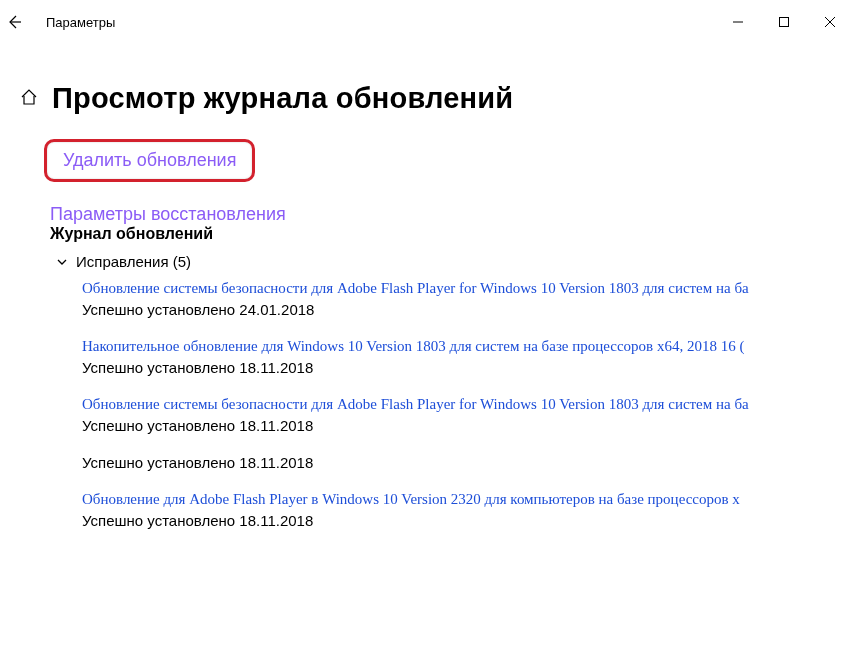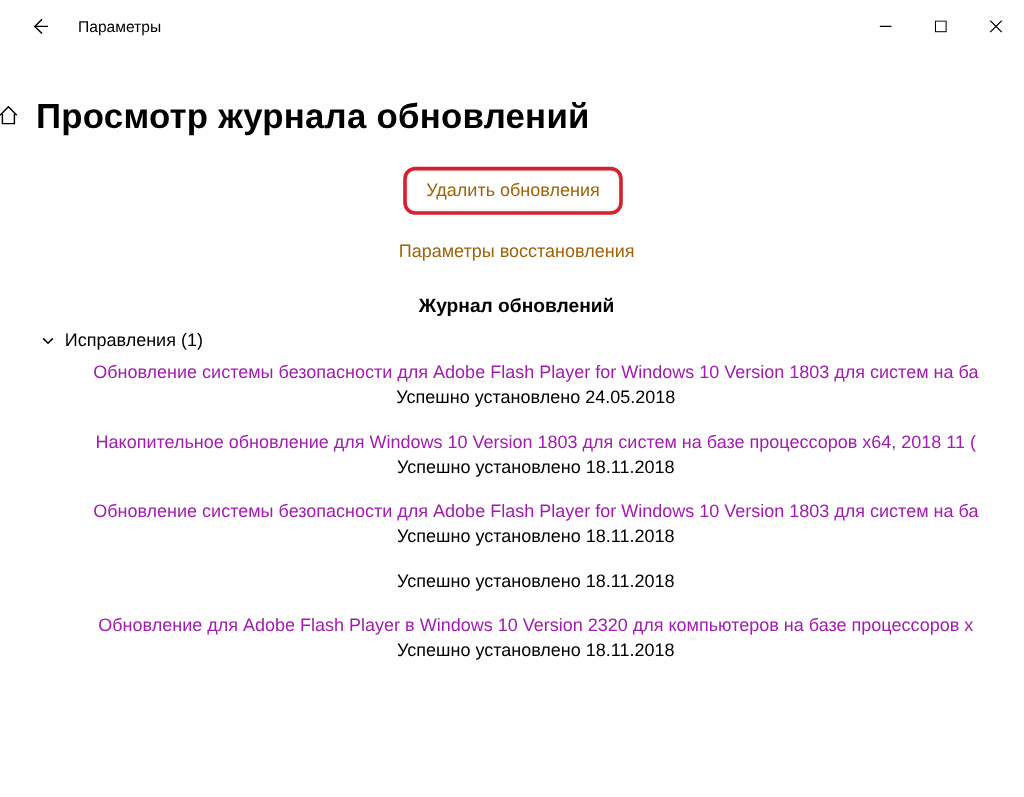--- a/index.html
+++ b/index.html
@@ -9,74 +9,72 @@
     width: 853px;
     height: 664px;
     overflow: hidden;
     position: relative;
     color: #000;
   }
   .titlebar {
     display: flex;
     align-items: center;
     height: 44px;
-    padding-left: 19px;
+    padding-left: 0;
   }
   .back-btn {
     width: 28px; height: 28px;
     display: flex; align-items: center; justify-content: center;
     margin-right: 18px;
   }
   .titlebar-title {
     font-size: 13px;
   }
   .win-controls {
     margin-left: auto;
     display: flex;
   }
   .win-btn {
     width: 46px; height: 32px;
     display: flex; align-items: center; justify-content: center;
   }
   .content {
-    padding-left: 28px;
+    padding-left: 50px;
     padding-right: 20px;
-    text-align: center;
   }
   .header-row {
     display: flex;
     align-items: center;
     margin-top: 38px;
   }
   .home-icon {
     margin-left: -30px;
     margin-right: 14px;
   }
   .page-title {
     font-size: 29px;
     font-weight: 600;
     letter-spacing: 0.2px;
   }
   .link {
-    color: #a16207;
-    font-size: 15px;
+    color: #8b5cf6;
+    font-size: 18px;
     cursor: pointer;
   }
   .uninstall-wrap {
     display: inline-block;
     border: 3px solid #d3212d;
     border-radius: 10px;
     padding: 8px 16px;
     margin-top: 24px;
     margin-left: -6px;
     box-shadow: inset 0 0 2px rgba(0,0,0,.2);
   }
   .recovery-link {
     margin-top: 22px;
-    margin-bottom: 28px;
   }
   .section-head {
     font-size: 16px;
     font-weight: 600;
     margin-bottom: 10px;
   }
   .group-row {
     display: flex;
     align-items: center;
     gap: 6px;
@@ -88,26 +86,27 @@
     display: inline-flex; align-items: center; justify-content: center;
   }
   .group-label {
     font-size: 15px;
   }
   .update-item {
     margin-left: 32px;
     margin-bottom: 20px;
   }
   .update-title {
-    color: #a21caf;
+    color: #1d4ed8;
     font-size: 15px;
     white-space: nowrap;
     overflow: hidden;
     text-overflow: clip;
     margin-bottom: 4px;
+    font-family: Liberation Serif, serif;
   }
   .update-status {
     font-size: 15px;
     color: #000;
   }
   .svg-ico { stroke: #000; fill: none; stroke-width: 1; }
 </style>
 </head>
 <body>
 
@@ -158,29 +157,29 @@
   </div>
 
   <div class="section-head">Журнал обновлений</div>
 
   <div class="group-row">
     <span class="chevron">
       <svg width="14" height="14" viewBox="0 0 14 14" class="svg-ico">
           <path d="M3 5 L7 9 L11 5" stroke-width="1.3"></path>
         </svg>
     </span>
-    <span class="group-label">Исправления (1)</span>
+    <span class="group-label">Исправления (5)</span>
   </div>
 
   <div class="update-item">
     <div class="update-title link">Обновление системы безопасности для Adobe Flash Player for Windows 10 Version 1803 для систем на ба</div>
-    <div class="update-status">Успешно установлено 24.05.2018</div>
+    <div class="update-status">Успешно установлено 24.01.2018</div>
   </div>
   <div class="update-item">
-    <div class="update-title link">Накопительное обновление для Windows 10 Version 1803 для систем на базе процессоров x64, 2018 11 (</div>
+    <div class="update-title link">Накопительное обновление для Windows 10 Version 1803 для систем на базе процессоров x64, 2018 16 (</div>
     <div class="update-status">Успешно установлено 18.11.2018</div>
   </div>
   <div class="update-item">
     <div class="update-title link">Обновление системы безопасности для Adobe Flash Player for Windows 10 Version 1803 для систем на ба</div>
     <div class="update-status">Успешно установлено 18.11.2018</div>
   </div>
   <div class="update-item">
     <div class="update-status">Успешно установлено 18.11.2018</div>
   </div>
   <div class="update-item">

